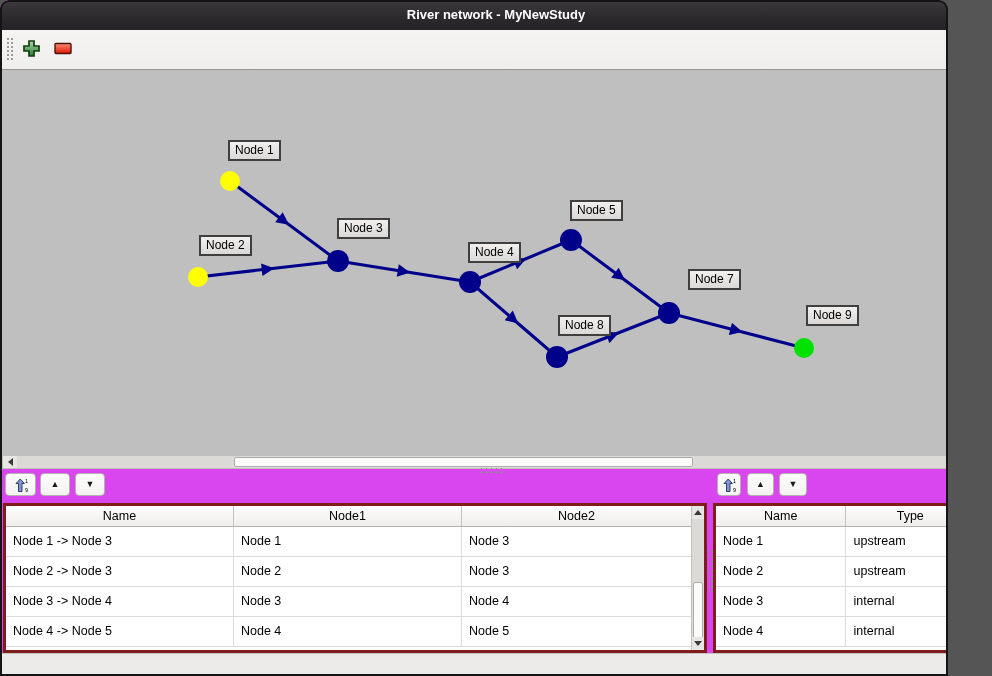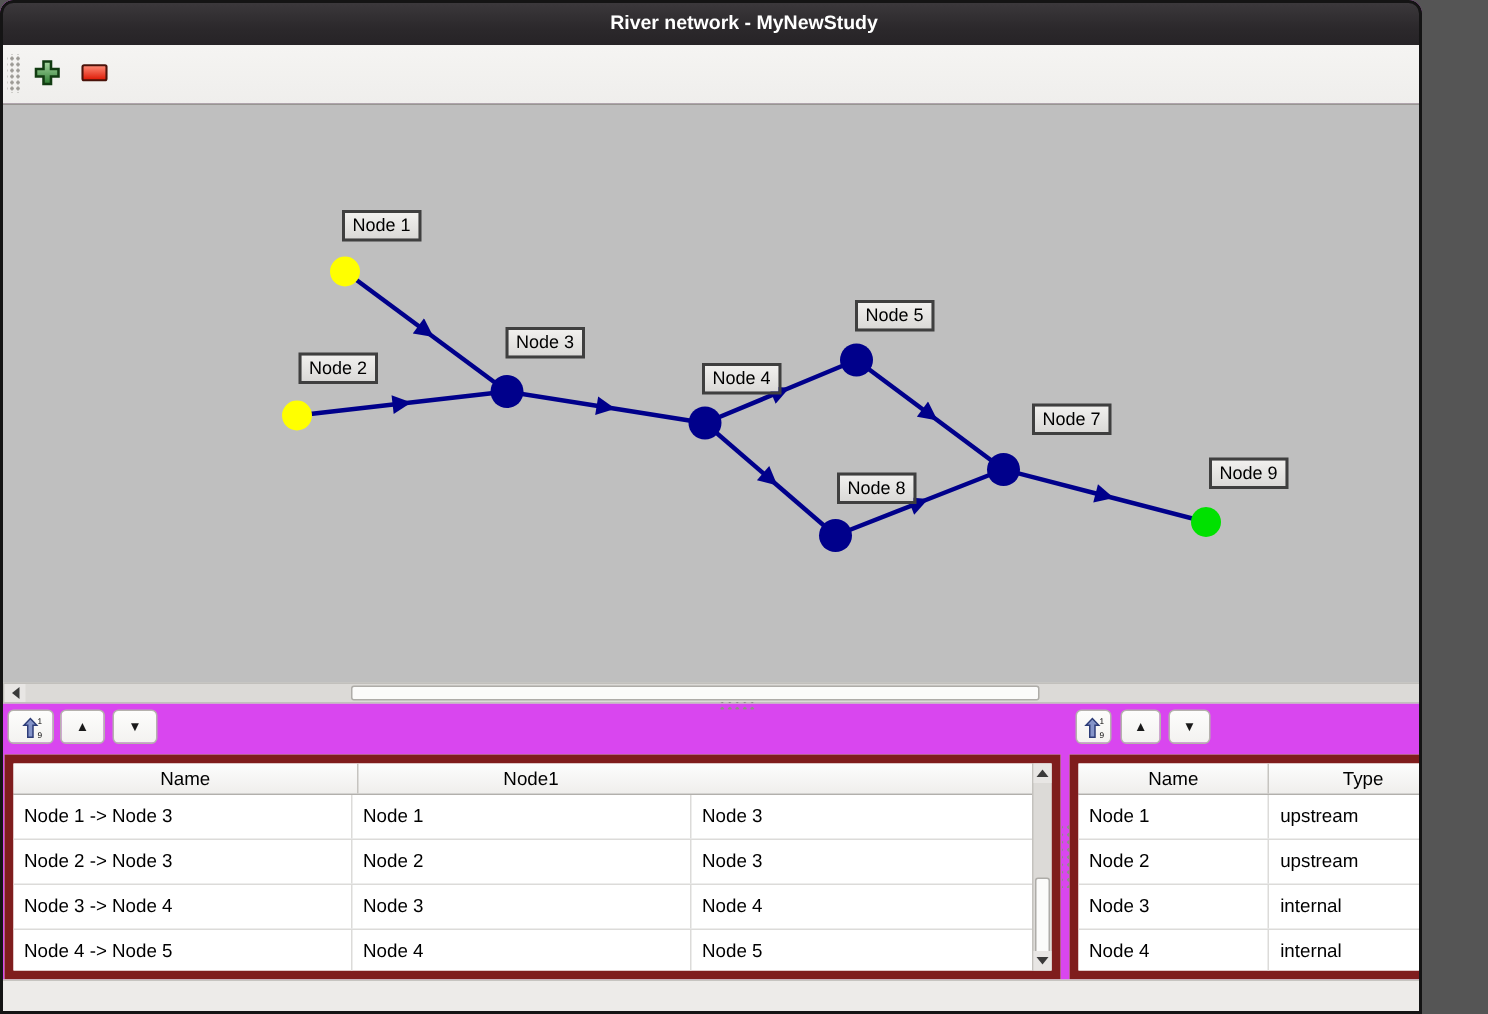--- a/index.html
+++ b/index.html
@@ -41,21 +41,21 @@
 
   
   .hsplit{position:absolute;left:478px;top:468px;width:26px;height:5px;background-image:radial-gradient(circle,#8f8d89 1px,transparent 1.2px);background-size:5px 5px;background-position:1px 2px;cursor:row-resize;}
   .vsplit{position:absolute;left:708px;top:548px;width:5px;height:44px;background-image:radial-gradient(circle,#8f8d89 1px,transparent 1.2px);background-size:5px 5px;background-position:2px 1px;cursor:col-resize;}
 
   
   .mini-btn{position:absolute;top:473px;height:23px;background:linear-gradient(#fdfdfc,#f3f2f0);border:1px solid #b5b2ad;border-radius:4px;box-sizing:border-box;display:flex;align-items:center;justify-content:center;padding:0;cursor:pointer;}
   .mini-btn .glyph{font-size:9px;color:#1a1a1a;line-height:1;}
 
   
-  .table{position:absolute;background:#ffffff;border:6px solid #7f1d1d;box-sizing:border-box;}
+  .table{position:absolute;background:#ffffff;border:3px solid #7f1d1d;box-sizing:border-box;}
   .thead{position:absolute;left:0;top:0;right:13px;height:20px;display:flex;background:linear-gradient(#fdfdfd,#efeeec);border-bottom:1px solid #b2b0ac;}
   .th{height:20px;line-height:20px;text-align:center;font-size:12.5px;color:#000;border-right:1px solid #c6c4c0;box-sizing:border-box;overflow:hidden;}
   .th:last-child{border-right:none;}
   .tbody{position:absolute;left:0;top:21px;right:13px;bottom:0;background:#fff;overflow:hidden;}
   .tr{display:flex;height:30px;border-bottom:1px solid #dcdbd9;box-sizing:border-box;}
   .td{height:100%;line-height:29px;font-size:12.5px;color:#000;padding-left:7px;border-right:1px solid #dcdbd9;box-sizing:border-box;white-space:nowrap;overflow:hidden;}
   .td:last-child{border-right:none;}
   .table .scrollbar{right:0;top:0;bottom:0;left:auto;width:13px;border:none;border-left:1px solid #c4c2be;}
 
   
@@ -182,20 +182,21 @@
     <span class="glyph">▲</span>
   </button>
   <button class="mini-btn" style="left:779px;width:28px;">
     <span class="glyph">▼</span>
   </button>
 
   <div class="table" style="left:3px;top:503px;width:704px;height:150px;">
     <div class="thead">
         <div class="th" style="width: 230px;">Name</div>
         <div class="th" style="width: 230px;">Node1</div>
+        <div class="th" style="width: 231px;">Node2</div>
       </div>
     <div class="tbody">
         <div class="tr">
           <div class="td" style="width: 230px;">Node 1 -&gt; Node 3</div>
           <div class="td" style="width: 230px;">Node 1</div>
           <div class="td" style="width: 231px;">Node 3</div>
         </div>
         <div class="tr">
           <div class="td" style="width: 230px;">Node 2 -&gt; Node 3</div>
           <div class="td" style="width: 230px;">Node 2</div>

